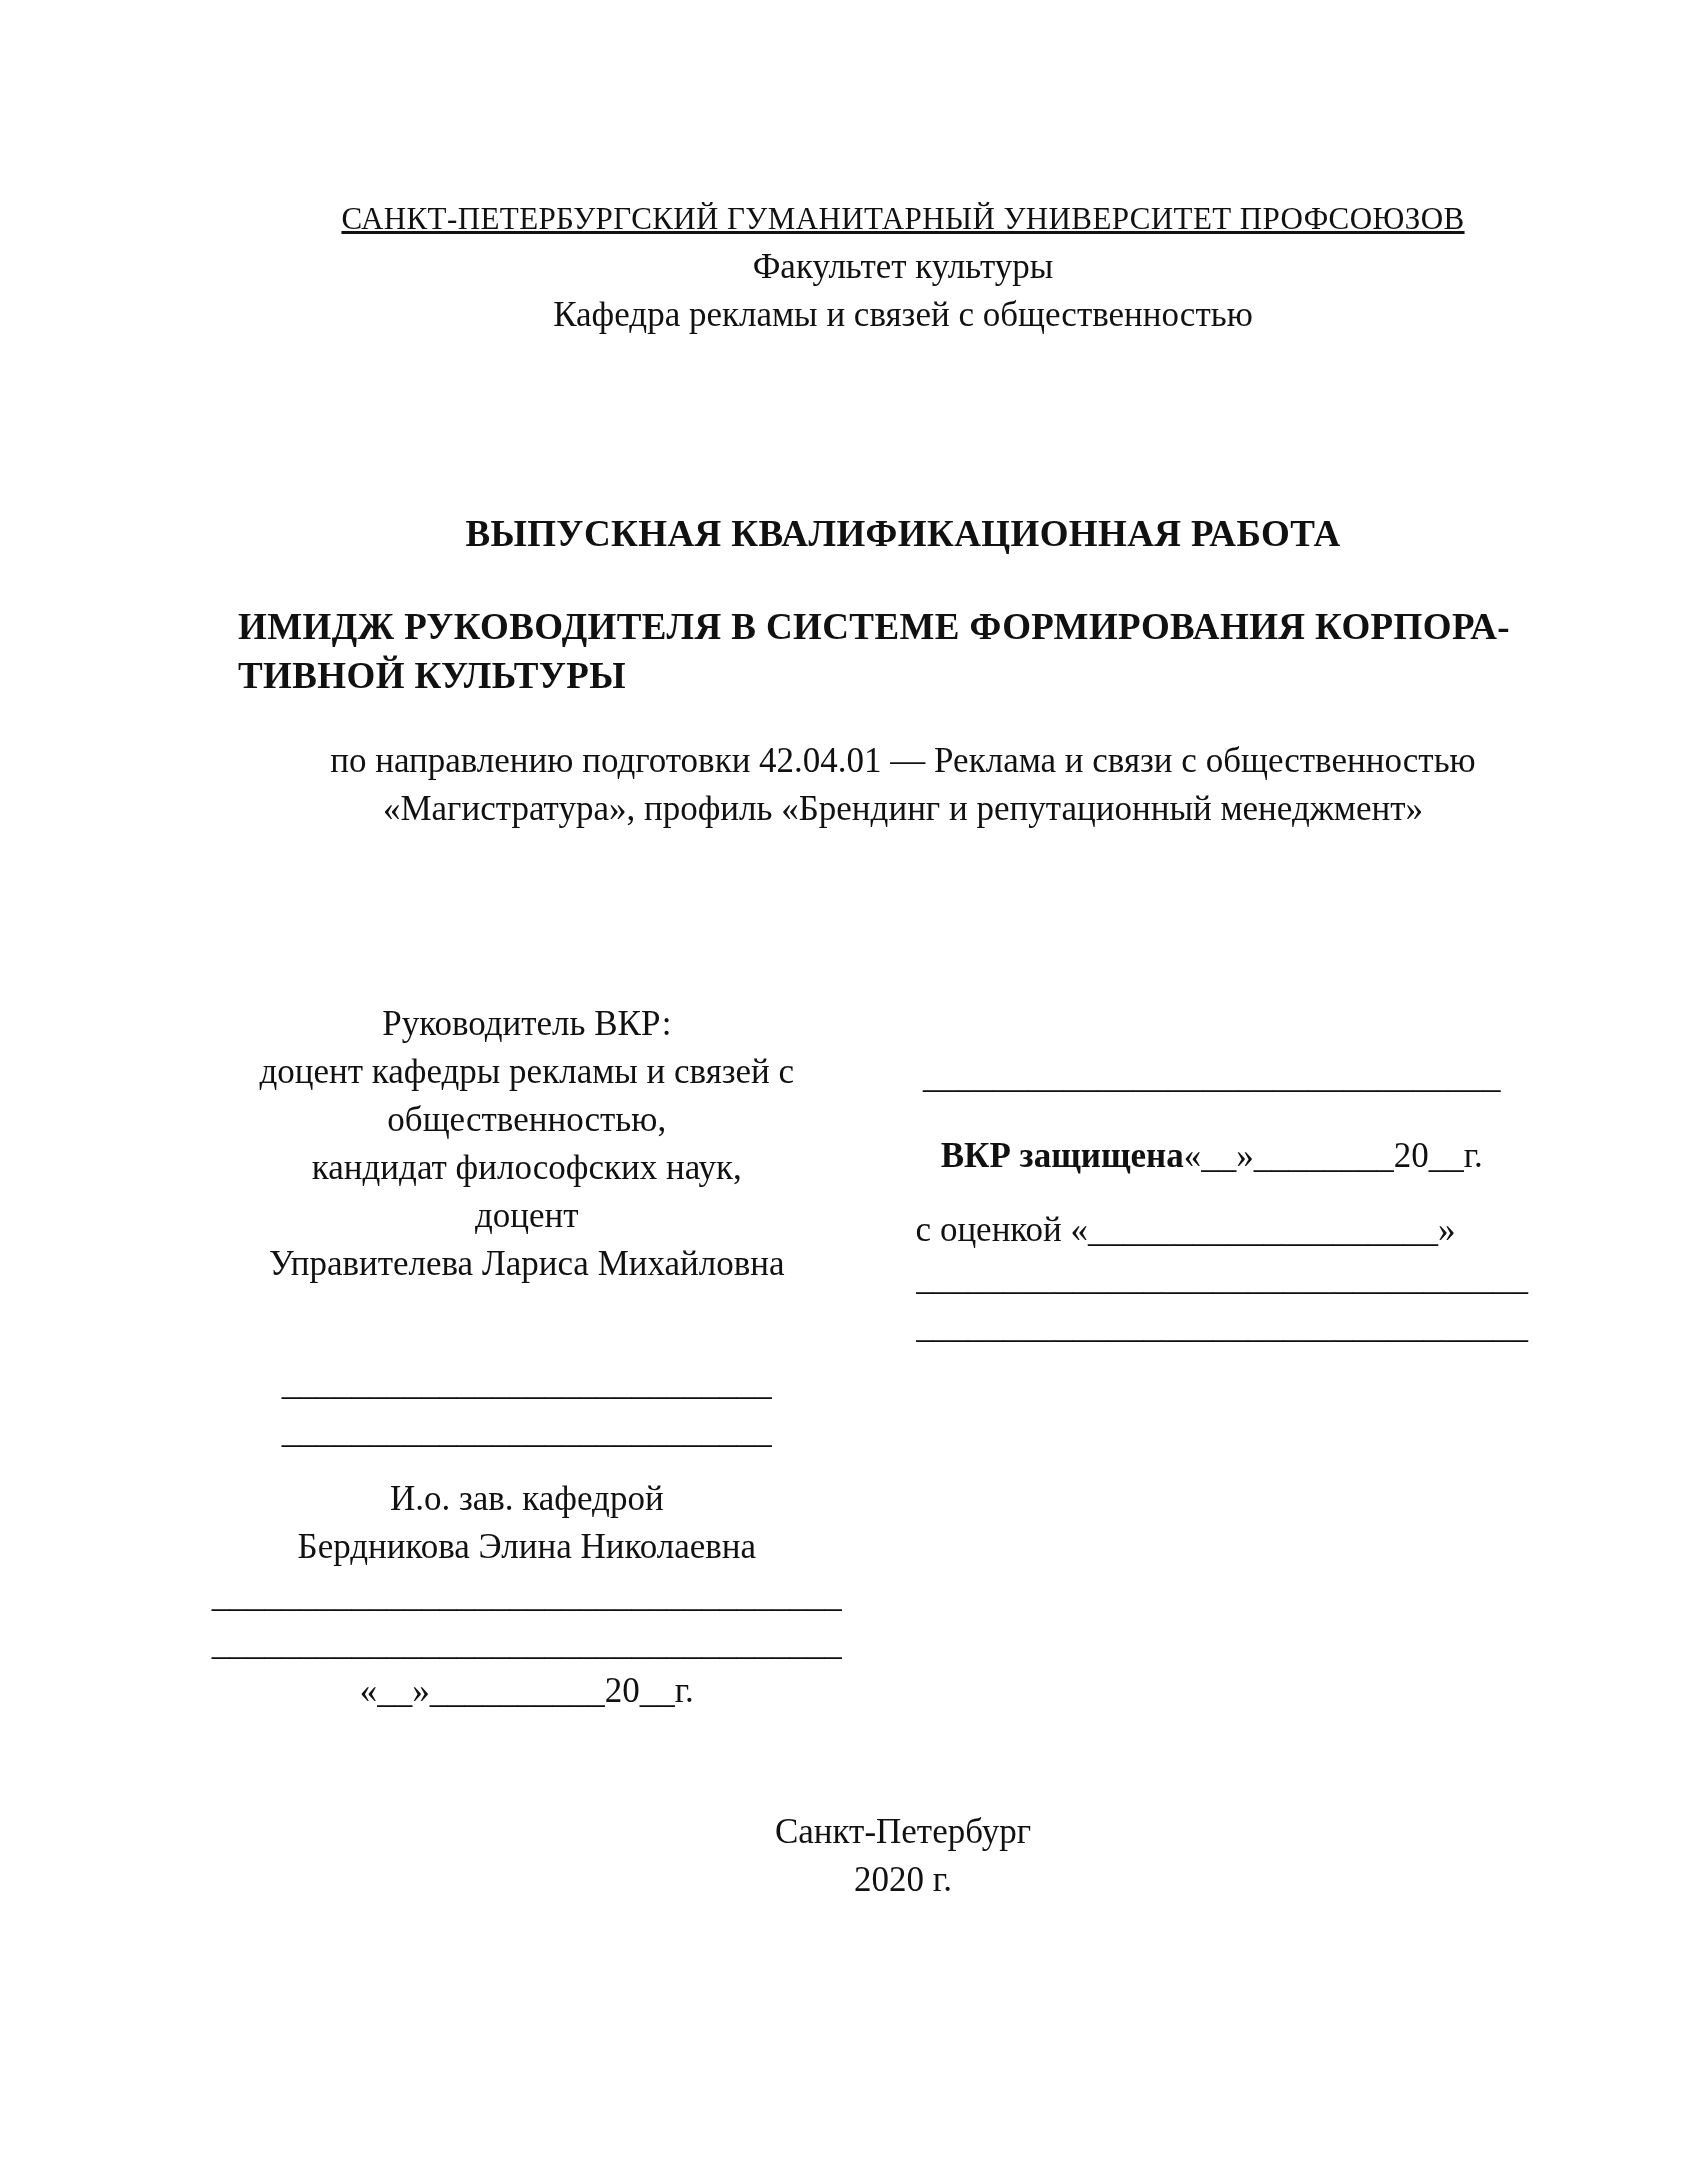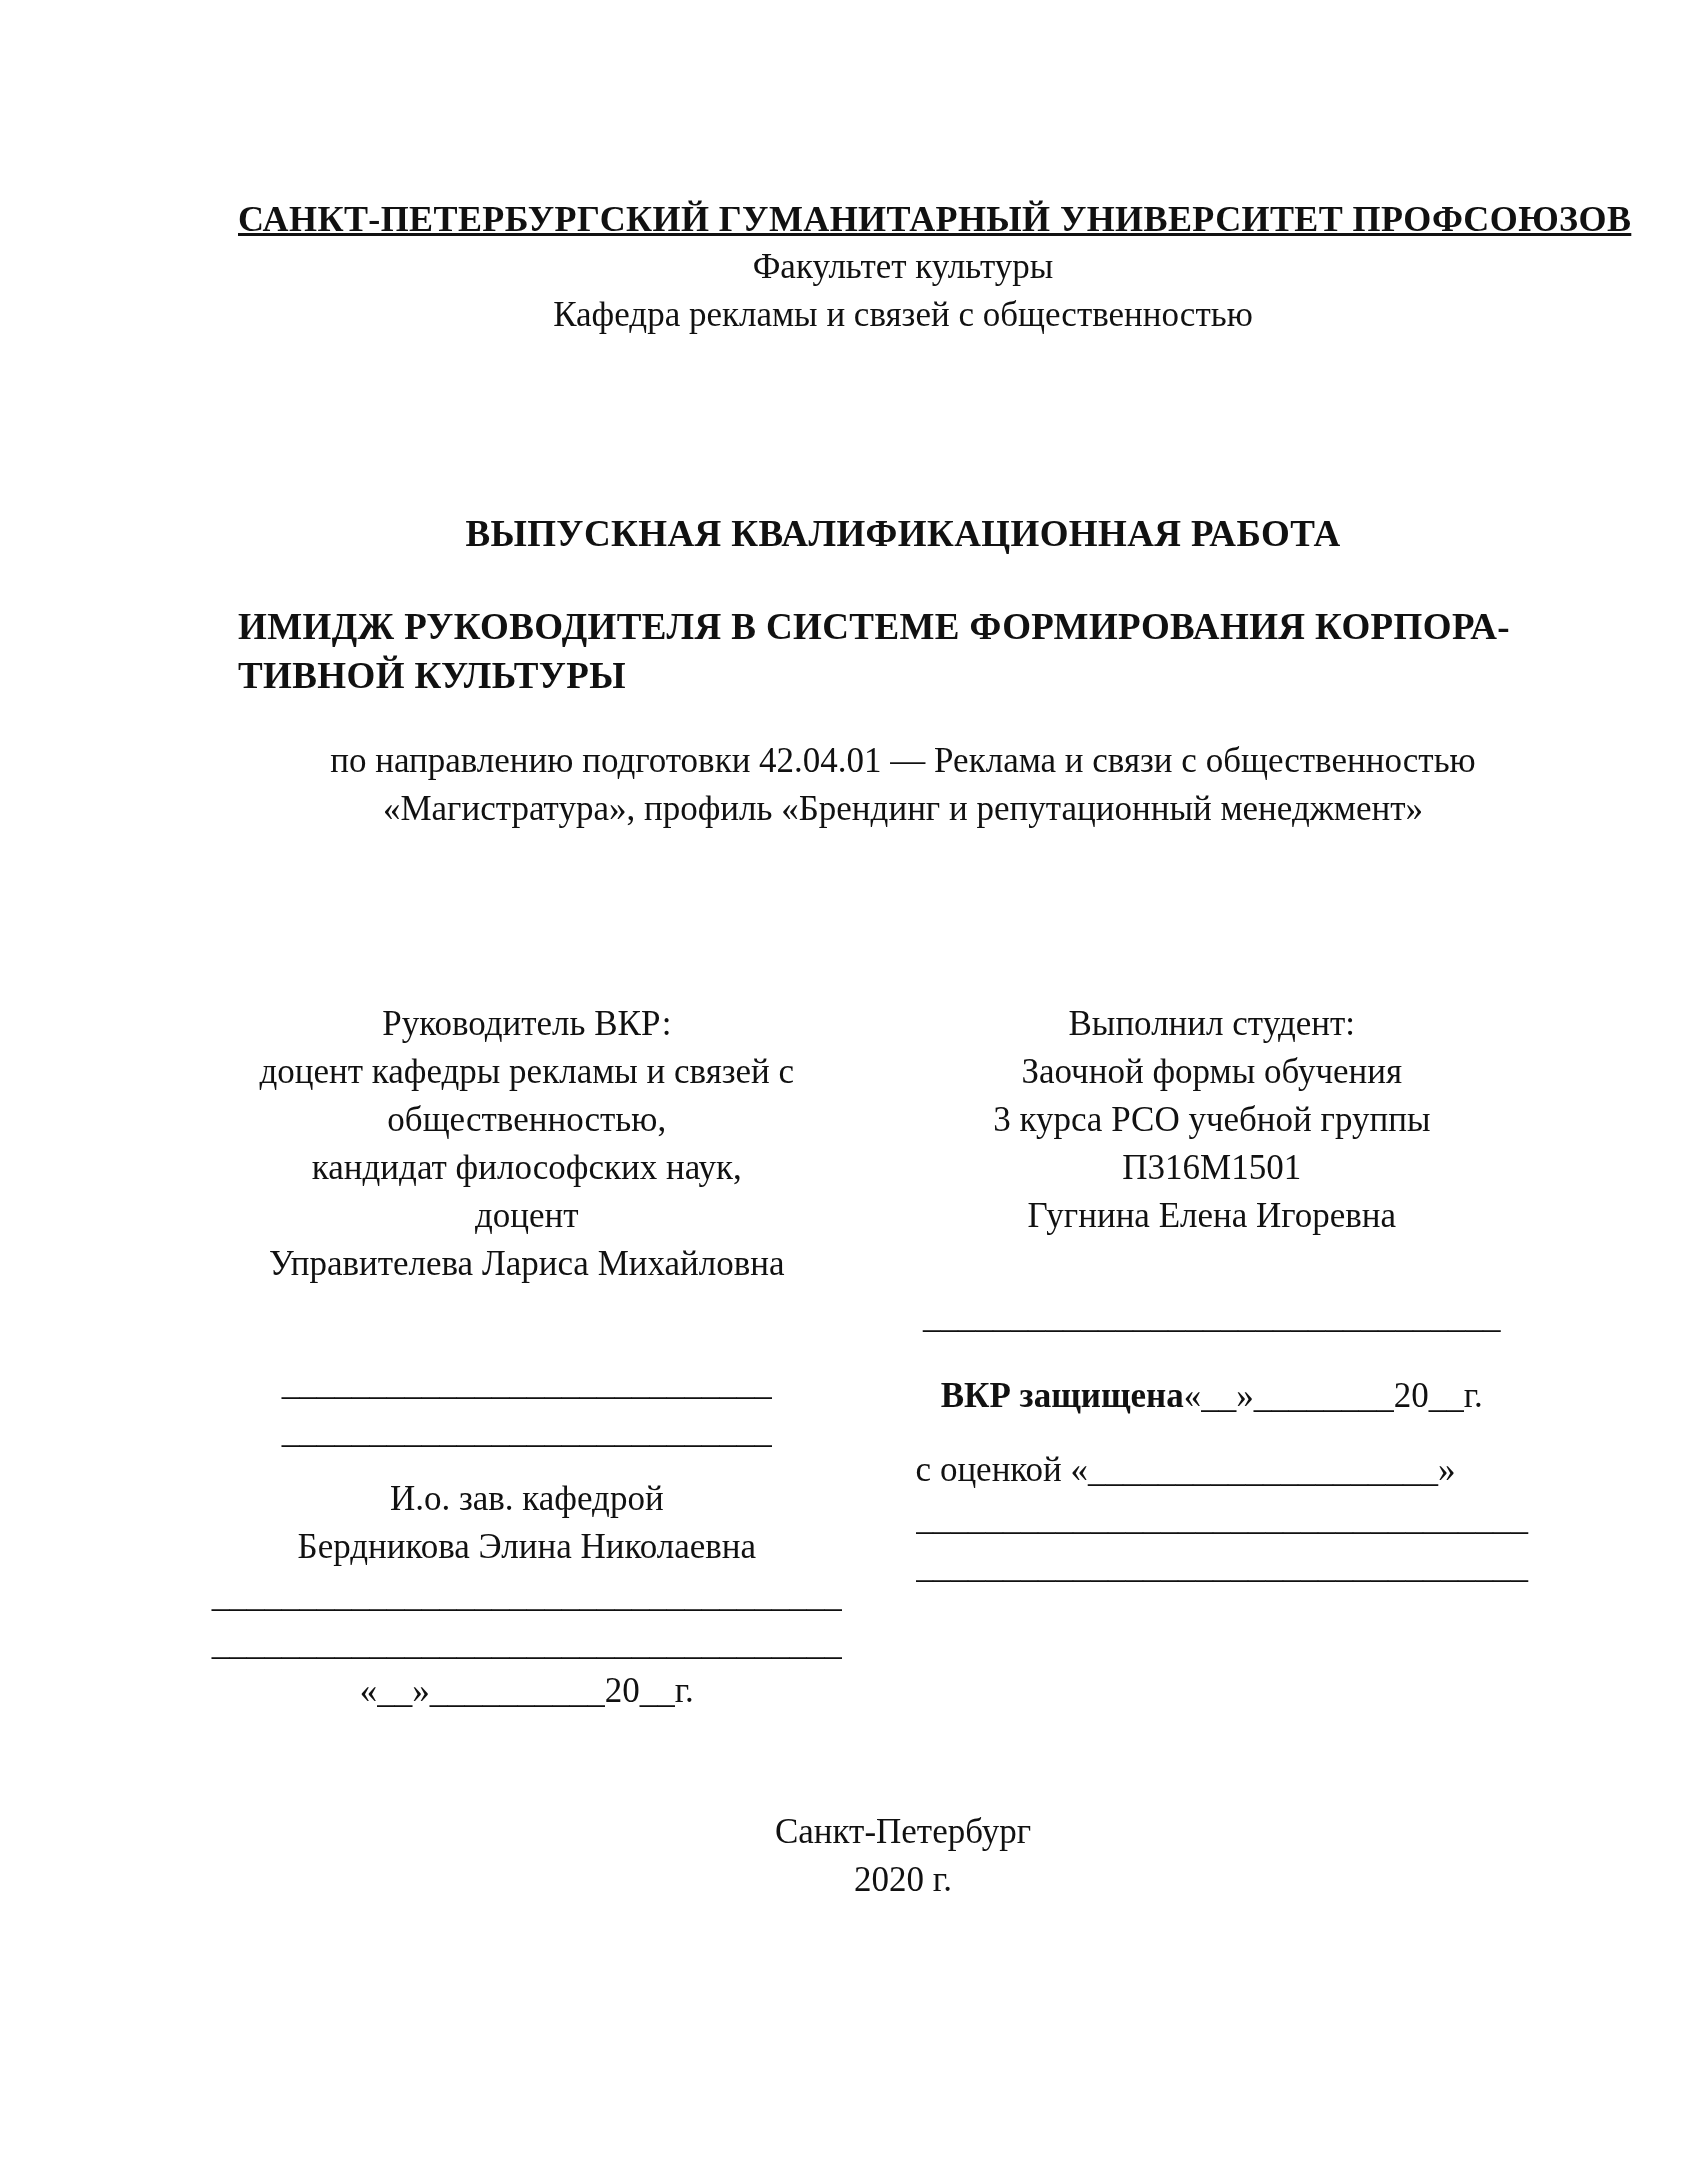--- a/index.html
+++ b/index.html
@@ -17,22 +17,22 @@
     font-size: 35px;
     line-height: 48px;
     box-sizing: border-box;
     padding: 195px 119px 0 238px;
     overflow: hidden;
   }
   .bold { font-weight: bold; }
 
   .doc-header { text-align: center; }
   .university-name {
-    font-weight: bold;
-    font-size: 36px;
+    font-weight: normal;
+    font-size: 31px;
     text-decoration: underline;
     letter-spacing: 0.4px;
     white-space: nowrap;
   }
 
   .work-type {
     margin-top: 171px;
     text-align: center;
     font-weight: bold;
     font-size: 37px;
@@ -124,27 +124,20 @@
       </div>
 
       <div class="sig-block-bottom">
         <div class="sig-line">____________________________________</div>
         <div class="sig-line">____________________________________</div>
         <div>«__»__________20__г.</div>
       </div>
     </div>
 
     <div class="col-right">
-      <div>
-        <div>Выполнил студент:</div>
-        <div>Заочной формы обучения</div>
-        <div>3 курса РСО учебной группы</div>
-        <div>П316М1501</div>
-        <div>Гугнина Елена Игоревна</div>
-      </div>
 
       <div class="student-sig sig-line">_________________________________</div>
 
       <div class="defense-line">
         <span class="bold">ВКР защищена</span><span>«__»________20__г.</span>
       </div>
 
       <div class="grade-block">
         <div>с оценкой «____________________»</div>
         <div class="sig-line">___________________________________</div>

